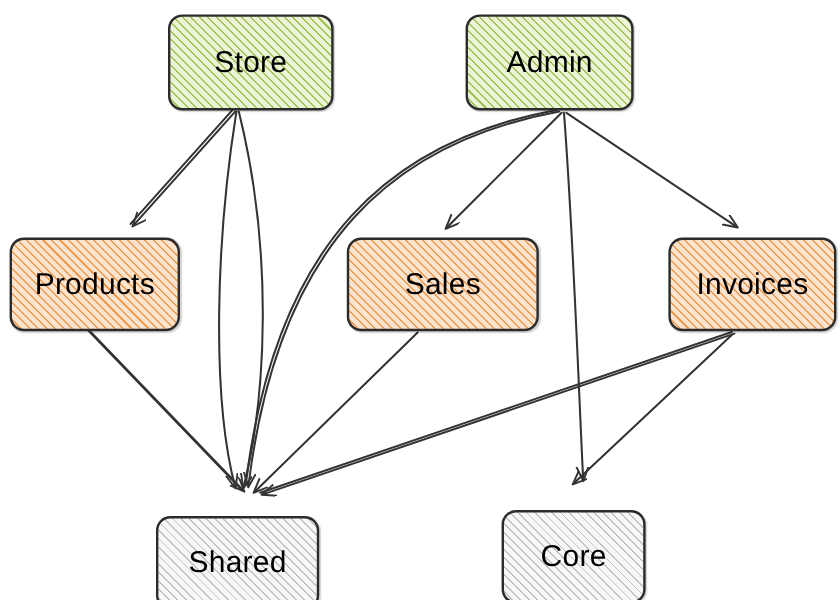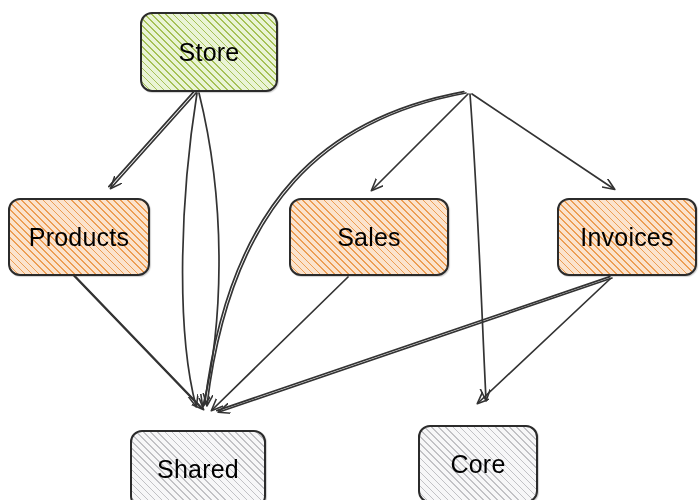--- a/index.html
+++ b/index.html
@@ -102,20 +102,23 @@
         <path d="M 612 278 L 219 412" fill="none" stroke="#333333" stroke-width="1.7" stroke-linecap="round" transform="translate(-2.2,-1.4)"></path>
         <path d="M 612 278 L 219 412" fill="none" stroke="#333333" stroke-width="1.7" stroke-linecap="round" marker-end="url(#ah)"></path>
         <path d="M 610 279 L 478 403" fill="none" stroke="#333333" stroke-width="1.7" stroke-linecap="round" marker-end="url(#ah)"></path>
       </g>
   </svg>
 
   <div class="node fill-green" style="left:140px; top:12px; width:138px; height:80px;">
     <span class="node-label">Store</span>
   </div>
 
+  <div class="node fill-green" style="left:388px; top:12px; width:140px; height:80px;">
+    <span class="node-label">Admin</span>
+  </div>
 
   <div class="node fill-orange" style="left:8px; top:198px; width:142px; height:78px;">
     <span class="node-label">Products</span>
   </div>
 
   <div class="node fill-orange" style="left:289px; top:198px; width:160px; height:78px;">
     <span class="node-label">Sales</span>
   </div>
 
   <div class="node fill-orange" style="left:557px; top:198px; width:140px; height:78px;">

